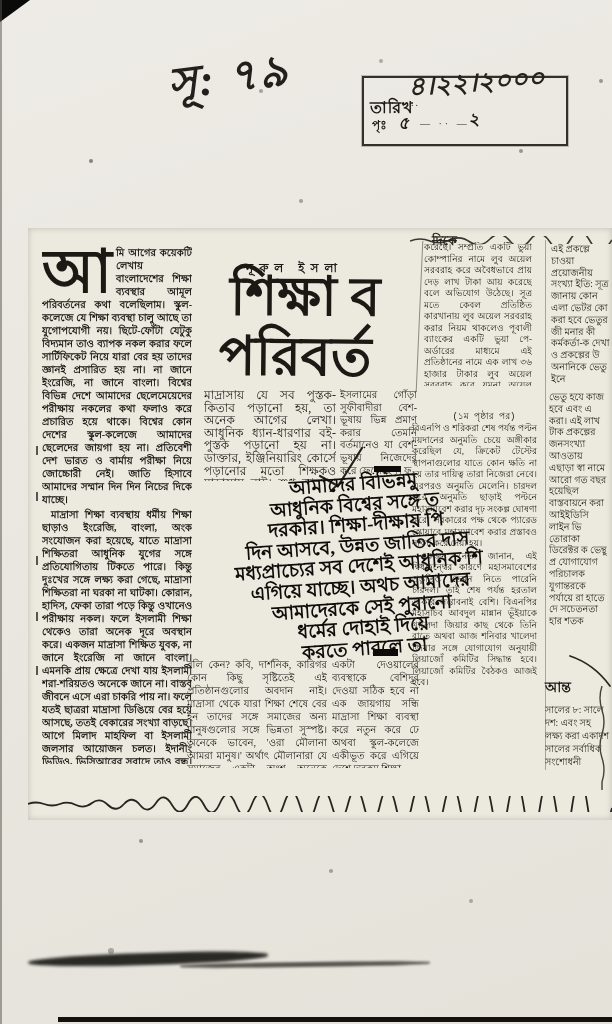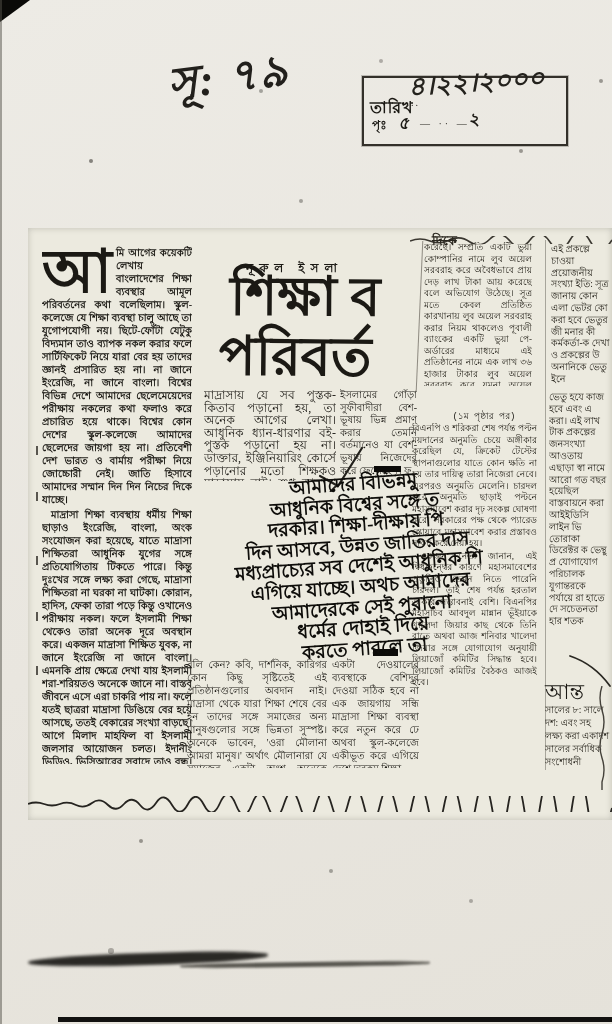--- a/index.html
+++ b/index.html
@@ -49,21 +49,21 @@
 
   #col4-top{left:424px;top:242px;width:108px;height:144px;}
   #headline-side{left:408px;top:388px;width:152px;font-size:15px;font-weight:800;text-align:center;white-space:nowrap;}
   #subhead-side{left:408px;top:409px;width:152px;font-size:9px;text-align:center;font-family:Liberation Mono, monospace;}
   #col4-body{left:412px;top:423px;width:125px;height:340px;}
   #col4-body p{margin:0 0 1px 0;text-indent:8px;}
   #col4-body p.first{text-indent:0;}
 
   #edge-top{left:551px;top:244px;width:59px;height:142px;}
   #edge-mid{left:549px;top:392px;width:61px;height:278px;}
-  #edge-word{left:545px;top:676px;font-size:21px;font-weight:400;}
+  #edge-word{left:545px;top:676px;font-size:14px;font-weight:700;}
   #edge-bottom{left:545px;top:704px;width:65px;height:104px;font-size:9.5px;line-height:13px;}
   #tear-fragment{left:432px;top:231px;font-size:13px;font-weight:bold;text-decoration:line-through;color:#2a271f;}
 
   
   .vrule{width:1px;background:#6f6b62;opacity:.75;}
   #vrule-1{left:419px;top:241px;height:150px;transform:rotate(2.5deg);}
   #vrule-2{left:545px;top:240px;height:530px;opacity:.55;}
   #top-jag{left:410px;top:236px;width:202px;height:8px;}
   #tear-line{left:28px;top:796px;width:584px;height:16px;}
 

